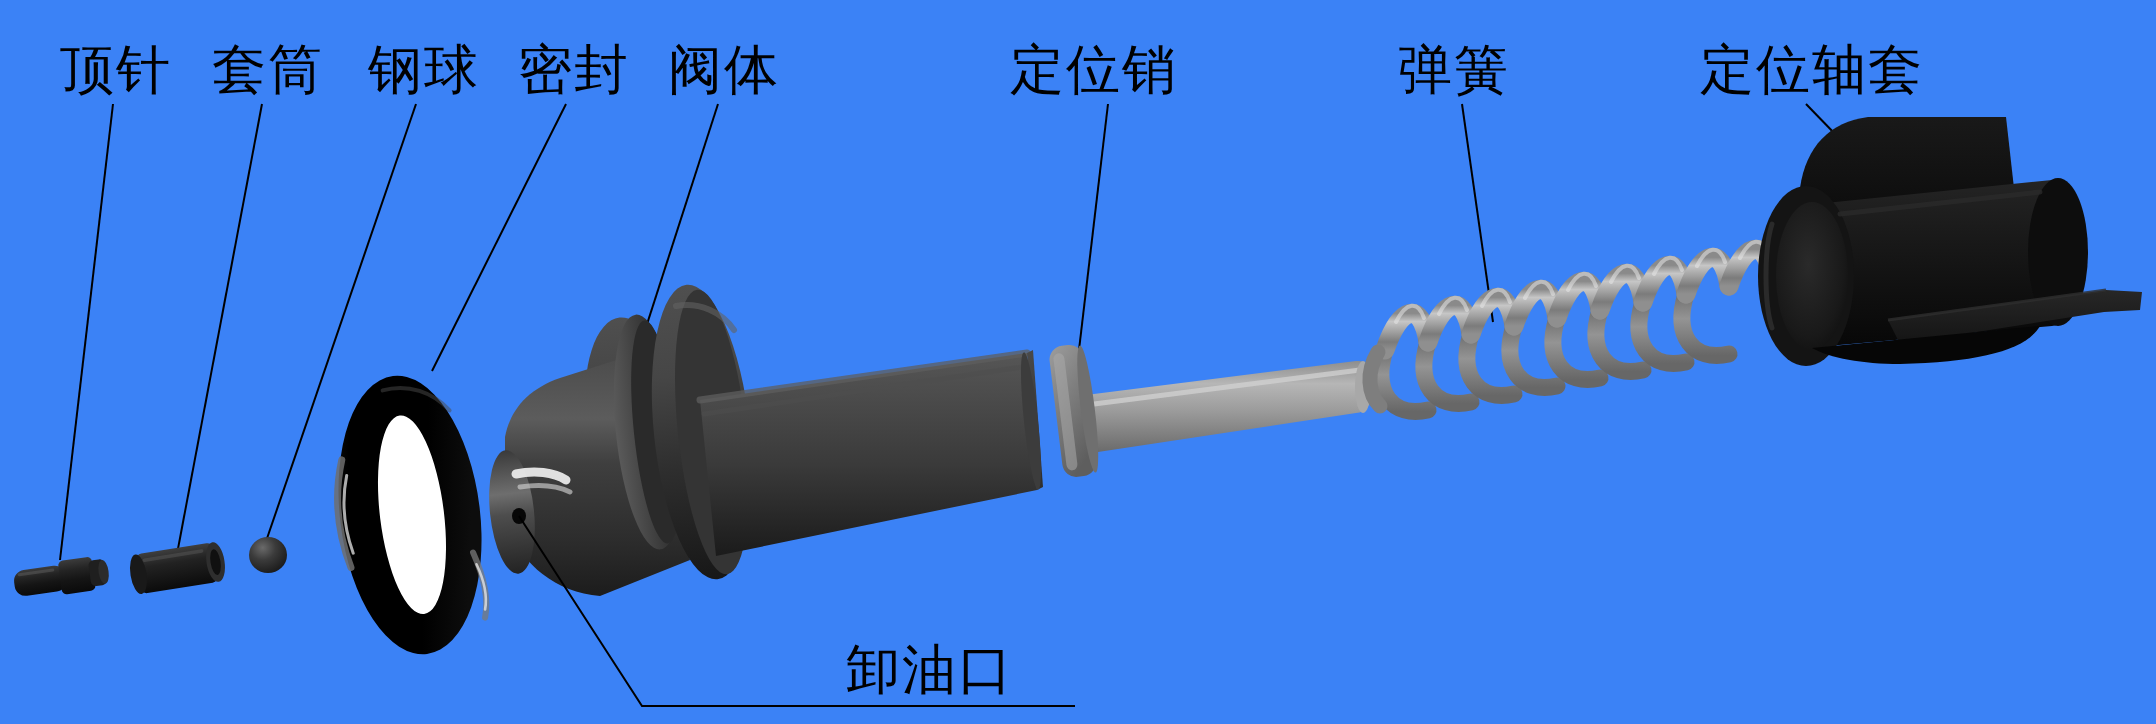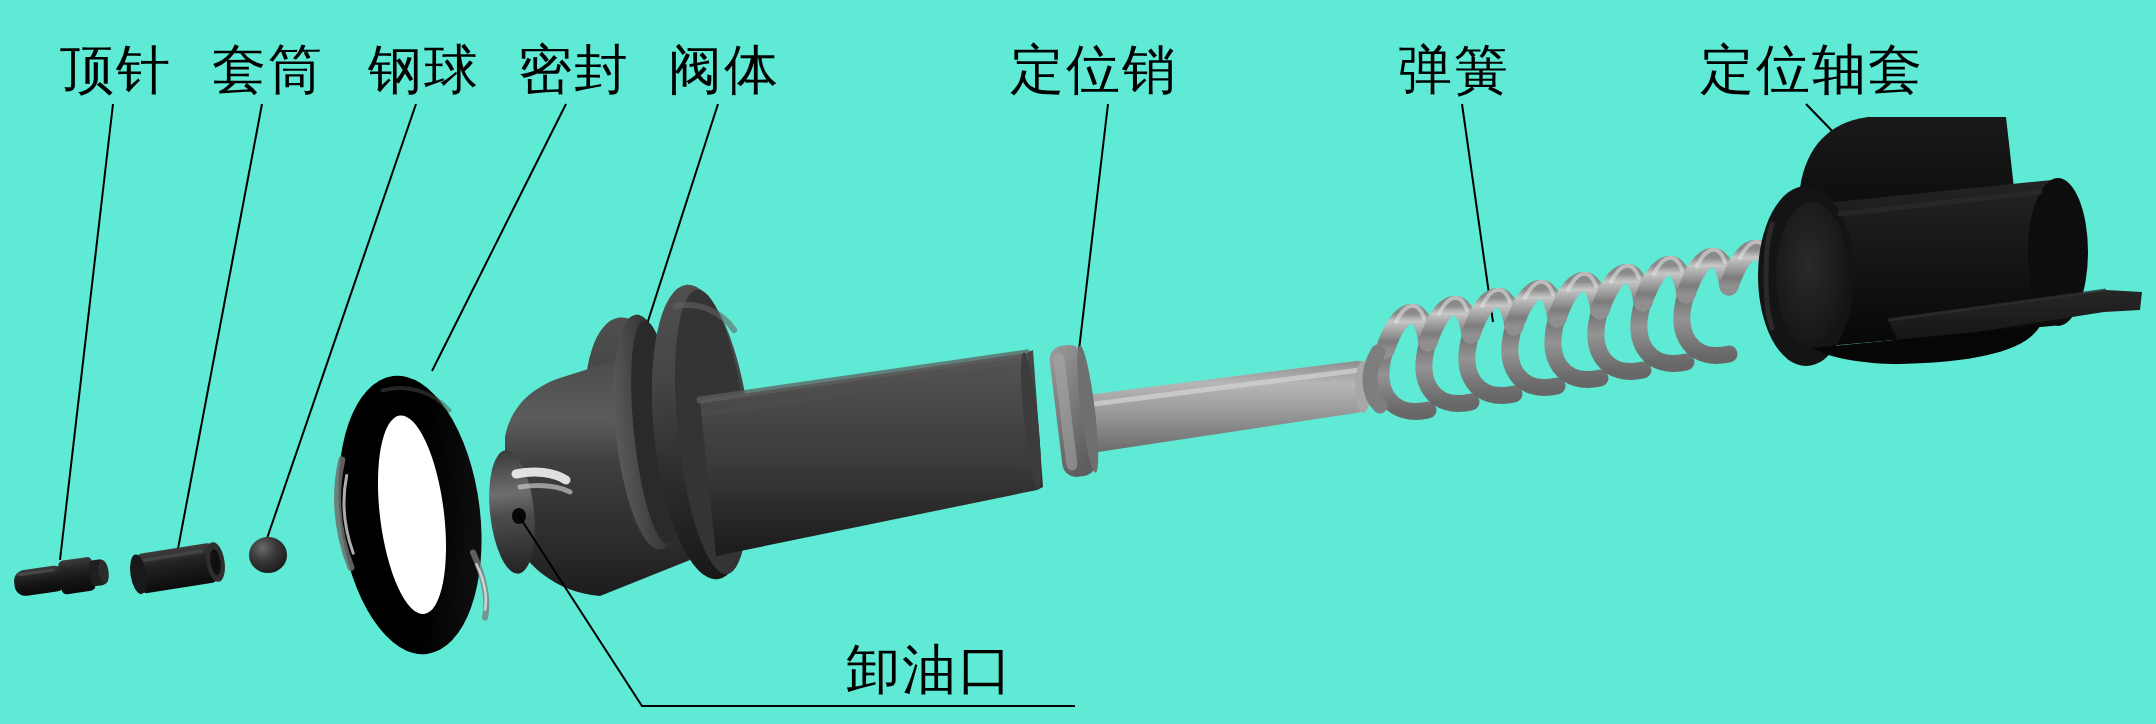--- a/index.html
+++ b/index.html
@@ -8,21 +8,21 @@
     padding: 0;
     background: #ffffff;
   }
   body {
     font-family: "Liberation Serif", "DejaVu Serif", serif;
   }
   #stage {
     position: relative;
     width: 2156px;
     height: 724px;
-    background: #5eead4;
+    background: #3b82f6;
     overflow: hidden;
   }
   #svgroot {
     position: absolute;
     left: 0;
     top: 0;
     width: 2156px;
     height: 724px;
     display: block;
   }

